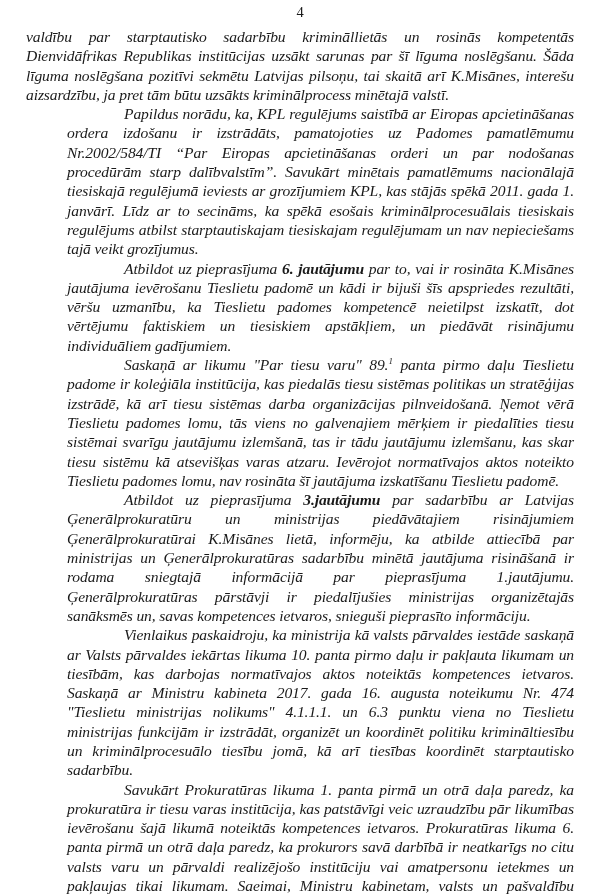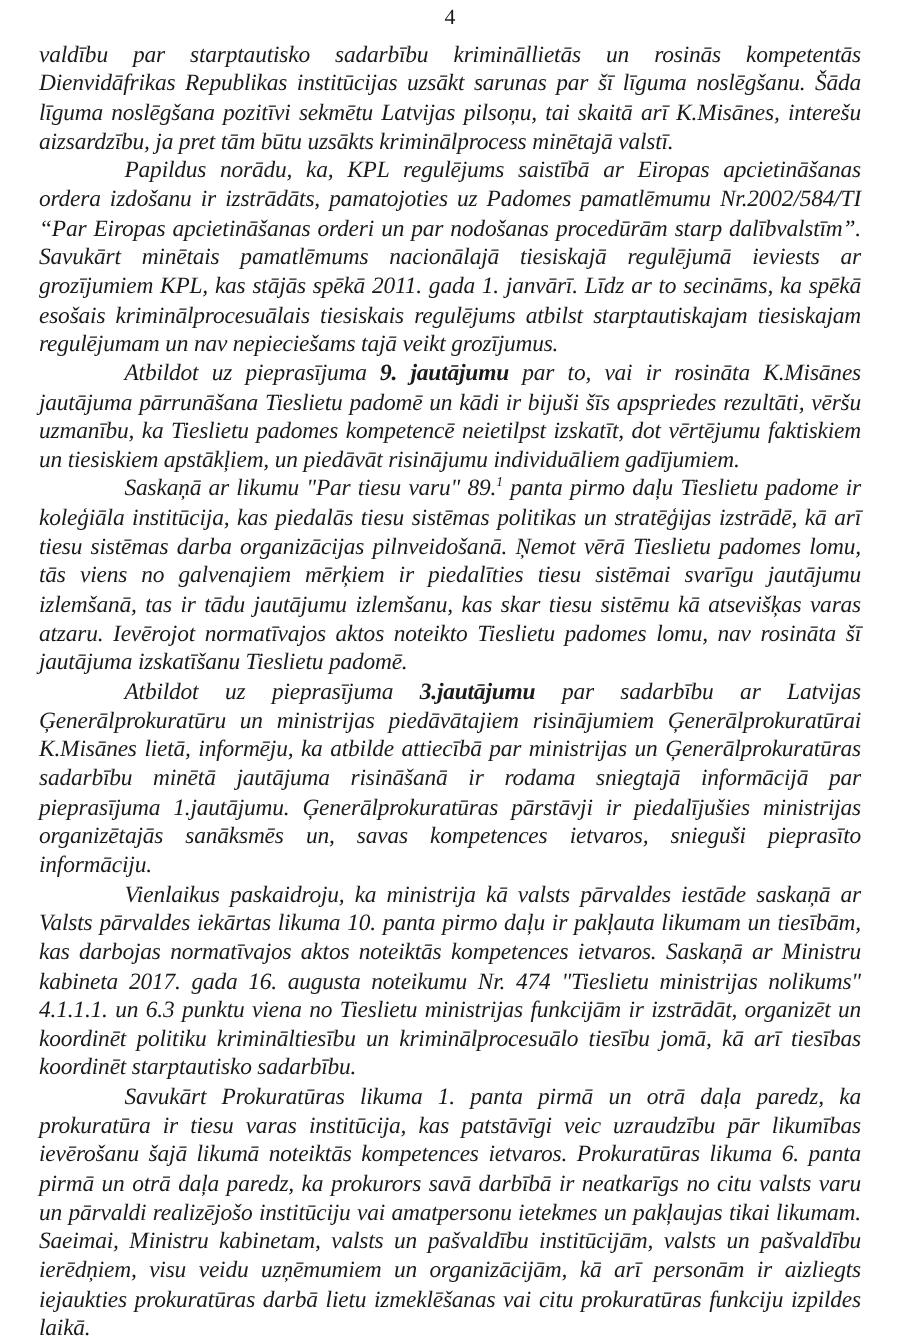--- a/index.html
+++ b/index.html
@@ -42,20 +42,21 @@
       letter-spacing: -0.12px;
     }
     .para {
       margin: 0;
       text-align: justify;
       text-align-last: left;
       font-style: italic;
     }
     .para.indent {
       text-indent: 57px;
+      margin-left: 41px;
     }
     .para b {
       font-weight: bold;
     }
     sup.fn {
       font-size: 9px;
       line-height: 0;
       vertical-align: 6px;
     }
   </style>
@@ -63,21 +64,21 @@
 <body>
 
 <div class="page">
   <div class="page-number">4</div>
 
   <div class="body-text">
     <p class="para">valdību par starptautisko sadarbību krimināllietās un rosinās kompetentās Dienvidāfrikas Republikas institūcijas uzsākt sarunas par šī  līguma noslēgšanu. Šāda līguma noslēgšana pozitīvi sekmētu Latvijas pilsoņu, tai skaitā arī K.Misānes, interešu aizsardzību, ja pret tām būtu uzsākts kriminālprocess minētajā valstī.</p>
 
     <p class="para indent">Papildus norādu, ka, KPL regulējums saistībā ar Eiropas apcietināšanas ordera izdošanu ir izstrādāts, pamatojoties uz Padomes pamatlēmumu Nr.2002/584/TI “Par Eiropas apcietināšanas orderi un par nodošanas procedūrām starp dalībvalstīm”. Savukārt minētais pamatlēmums nacionālajā tiesiskajā regulējumā ieviests ar grozījumiem KPL, kas stājās spēkā 2011. gada 1. janvārī.  Līdz ar to secināms, ka spēkā esošais kriminālprocesuālais tiesiskais regulējums atbilst starptautiskajam tiesiskajam regulējumam un nav nepieciešams tajā veikt grozījumus.</p>
 
-    <p class="para indent"><span>Atbildot uz pieprasījuma </span><b>9. jautājumu</b><span> par to, vai ir rosināta K.Misānes jautājuma pārrunāšana Tieslietu padomē un kādi ir bijuši šīs apspriedes rezultāti, vēršu uzmanību, ka Tieslietu padomes kompetencē neietilpst izskatīt, dot vērtējumu faktiskiem un tiesiskiem apstākļiem, un piedāvāt risinājumu individuāliem gadījumiem.</span></p>
+    <p class="para indent"><span>Atbildot uz pieprasījuma </span><b>6. jautājumu</b><span> par to, vai ir rosināta K.Misānes jautājuma ievērošanu Tieslietu padomē un kādi ir bijuši šīs apspriedes rezultāti, vēršu uzmanību, ka Tieslietu padomes kompetencē neietilpst izskatīt, dot vērtējumu faktiskiem un tiesiskiem apstākļiem, un piedāvāt risinājumu individuāliem gadījumiem.</span></p>
 
     <p class="para indent"><span>Saskaņā ar likumu "Par tiesu varu" 89.</span><sup class="fn">1</sup><span> panta pirmo daļu Tieslietu padome ir koleģiāla institūcija, kas piedalās tiesu sistēmas politikas un stratēģijas izstrādē, kā arī tiesu sistēmas darba organizācijas pilnveidošanā. Ņemot vērā Tieslietu padomes lomu, tās viens no galvenajiem mērķiem ir piedalīties tiesu sistēmai svarīgu jautājumu izlemšanā, tas ir tādu jautājumu izlemšanu, kas skar tiesu sistēmu kā atsevišķas varas atzaru.  Ievērojot normatīvajos aktos noteikto Tieslietu padomes lomu, nav rosināta šī jautājuma izskatīšanu Tieslietu padomē.</span></p>
 
     <p class="para indent"><span>Atbildot uz pieprasījuma </span><b>3.jautājumu</b><span> par sadarbību ar Latvijas Ģenerālprokuratūru un ministrijas piedāvātajiem risinājumiem Ģenerālprokuratūrai K.Misānes lietā, informēju, ka atbilde attiecībā par ministrijas un Ģenerālprokuratūras sadarbību minētā jautājuma risināšanā ir rodama sniegtajā informācijā par pieprasījuma 1.jautājumu. Ģenerālprokuratūras pārstāvji ir piedalījušies ministrijas organizētajās sanāksmēs un, savas kompetences ietvaros, snieguši pieprasīto informāciju.</span></p>
 
     <p class="para indent">Vienlaikus paskaidroju, ka ministrija kā valsts pārvaldes iestāde saskaņā ar Valsts pārvaldes iekārtas likuma 10. panta pirmo daļu ir pakļauta likumam un tiesībām, kas darbojas normatīvajos aktos noteiktās kompetences ietvaros. Saskaņā ar Ministru kabineta 2017. gada 16. augusta noteikumu Nr. 474 "Tieslietu ministrijas nolikums" 4.1.1.1. un 6.3 punktu viena no Tieslietu ministrijas funkcijām ir izstrādāt, organizēt un koordinēt politiku krimināltiesību un kriminālprocesuālo tiesību jomā, kā arī tiesības koordinēt starptautisko sadarbību.</p>
 
     <p class="para indent">Savukārt Prokuratūras likuma 1. panta pirmā un otrā daļa paredz, ka prokuratūra ir tiesu varas institūcija, kas patstāvīgi veic uzraudzību pār likumības ievērošanu šajā likumā noteiktās kompetences ietvaros. Prokuratūras likuma 6. panta pirmā un otrā daļa paredz, ka prokurors savā darbībā ir neatkarīgs no citu valsts varu un pārvaldi realizējošo institūciju vai amatpersonu ietekmes un pakļaujas tikai likumam. Saeimai, Ministru kabinetam, valsts un pašvaldību institūcijām, valsts un pašvaldību ierēdņiem, visu veidu uzņēmumiem un organizācijām, kā arī personām ir aizliegts iejaukties prokuratūras darbā lietu izmeklēšanas vai citu prokuratūras funkciju izpildes laikā.</p>
 
     <p class="para indent">Līdz ar to norādāms, ka visām valsts iestādēm, tai skaitā ministrijai, ir pienākums ievērot prokuratūras neatkarību un nav tiesības iejaukties prokuratūras darbībā, piedāvājot risinājumus kādu atsevišķu lietu izlemšanā, jo tādējādi tiktu pārkāpts no Latvijas Republikas Satversmes 1. panta izrietošais valsts varas dalīšanas princips.</p>

